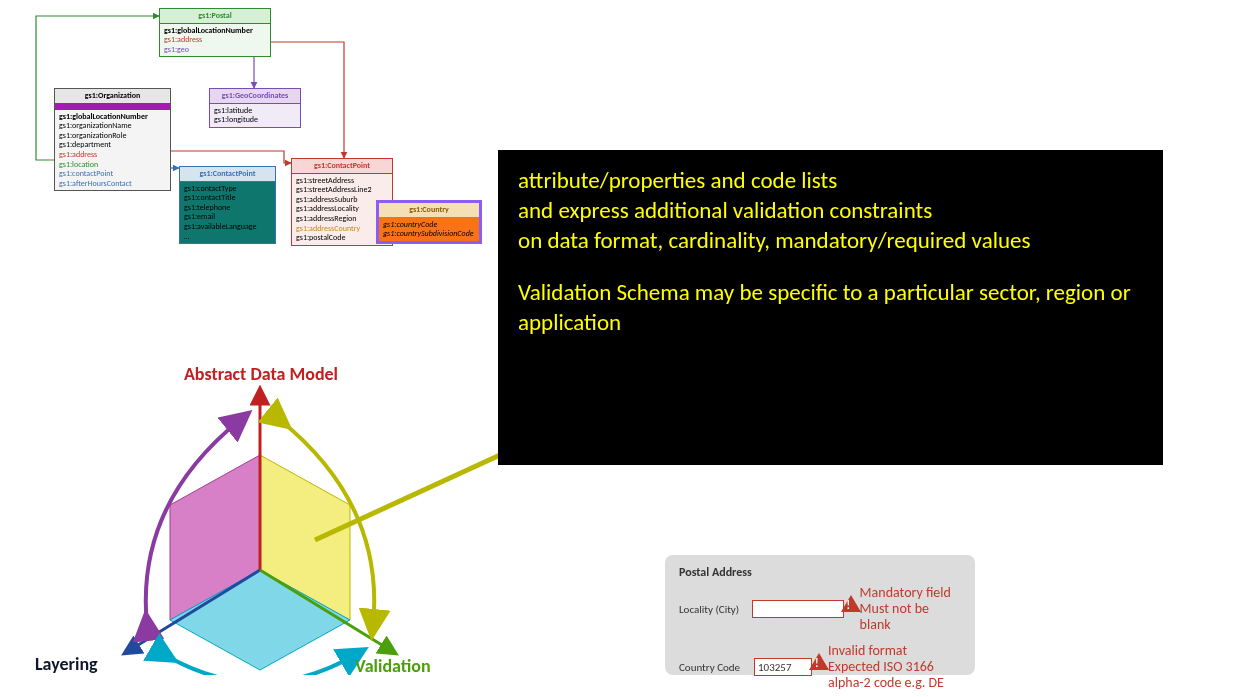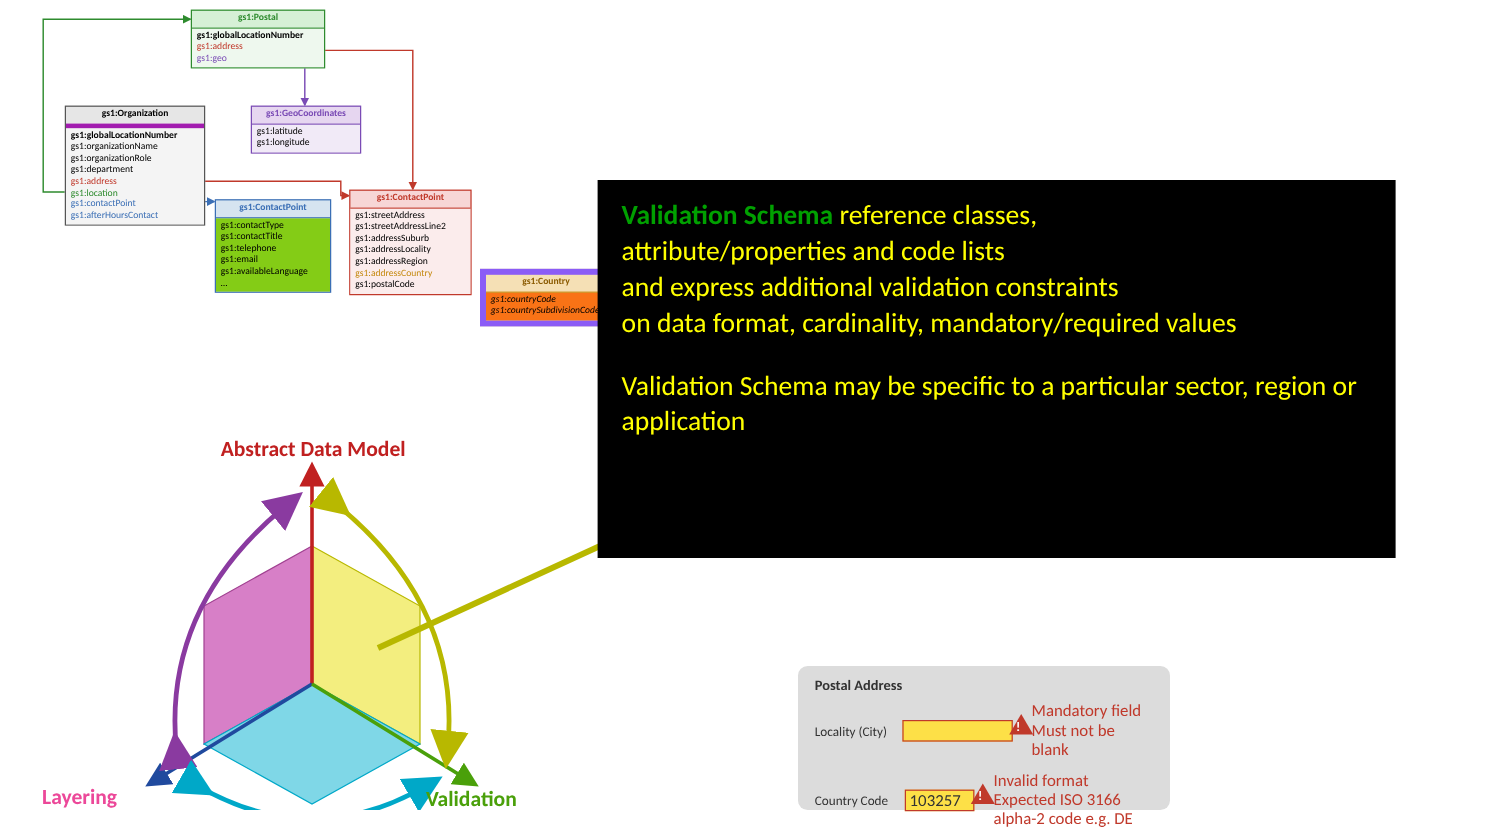--- a/index.html
+++ b/index.html
@@ -8,62 +8,62 @@
   .uml-title { font-weight:bold; text-align:center; padding:2px 4px; }
   .uml-body { padding:2px 4px; }
   .uml-body div { white-space:nowrap; }
 
   
   .box-place { left:135px; top:0px; width:110px; border:1px solid #2e8b2e; background:#d6f0d6; }
   .box-place .uml-title { border-bottom:1px solid #2e8b2e; color:#2e8b2e; }
   .box-place .uml-body { background:#eef8ee; }
 
   .box-org { left:30px; top:80px; width:115px; border:1px solid #555; background:#e6e6e6; }
-  .box-org .uml-title { border-bottom:4px solid #a21caf; }
+  .box-org .uml-title { border-bottom:7px solid #a21caf; }
   .box-org .uml-body { background:#f4f4f4; }
 
   .box-geo { left:185px; top:80px; width:90px; border:1px solid #7a4bb5; background:#e6d6f0; }
   .box-geo .uml-title { border-bottom:1px solid #7a4bb5; color:#7a4bb5; }
   .box-geo .uml-body { background:#f1eaf7; }
 
   .box-contact { left:155px; top:158px; width:95px; border:1px solid #3b6fb5; background:#d6e4f0; }
   .box-contact .uml-title { border-bottom:1px solid #3b6fb5; color:#3b6fb5; }
-  .box-contact .uml-body { background:#84cc16; }
+  .box-contact .uml-body { background:#0f766e; }
 
   .box-postal { left:267px; top:150px; width:100px; border:1px solid #c0392b; background:#f7d6d6; }
   .box-postal .uml-title { border-bottom:1px solid #c0392b; color:#c0392b; }
   .box-postal .uml-body { background:#fbecec; }
 
-  .box-country { left:352px; top:216px; width:100px; border:5px solid #8b5cf6; background:#f5e0b5;margin-left:24px; }
+  .box-country { left:352px; top:192px; width:100px; border:3px solid #8b5cf6; background:#f5e0b5; }
   .box-country .uml-title { border-bottom:1px solid #c58a10; color:#8a5a00; }
   .box-country .uml-body { background:#f97316;font-style:italic; }
 
   .uml-connectors { position:absolute; left:0; top:0; width:450px; height:260px; pointer-events:none; }
 
   
   .axis-area { position:absolute; left:105px; top:365px; width:330px; height:330px; }
   .axis-label { position:absolute; font-size:18px; font-weight:bold; }
   .lbl-adm { color:#c02020; left:35px; top:-2px; width:242px; text-align:center; }
-  .lbl-layer { color:#ec4899; left:-70px; top:288px; }
+  .lbl-layer { color:#0f172a; left:-70px; top:288px; }
   .lbl-valid { color:#4aa00a; left:250px; top:290px; }
 
   
   .panel { position:absolute; left:498px; top:150px; width:665px; height:315px; background:#000; color:#ffff00; font-size:23px; line-height:1.3; padding:16px 20px; box-sizing:border-box; }
   .panel .green { color:#00a000; font-weight:bold; }
   .panel .red { color:#ff0000; font-weight:bold; }
 
   
   .panel-connector { position:absolute; left:0; top:0; width:1239px; height:697px; pointer-events:none; }
 
   
   .form-box { position:absolute; left:665px; top:555px; width:310px; height:120px; background:#dcdcdc; border-radius:8px; padding:10px 14px; box-sizing:border-box; font-size:11px; color:#333; }
   .form-box .form-title { font-weight:bold; font-size:12px; margin-bottom:6px; }
   .form-row { display:flex; align-items:center; margin-bottom:10px; }
   .form-row .lbl { width:75px; }
-  .form-row .fld { border:1px solid #c0392b; height:16px; padding:0 3px; font-size:14px; display:flex; align-items:center; background:#fde047; }
+  .form-row .fld { border:1px solid #c0392b; height:16px; padding:0 3px; font-size:11px; display:flex; align-items:center; background:#ffffff; }
   .form-row .fld.w1 { width:85px; }
   .form-row .fld.w2 { width:50px; }
   .warn-icon { width:0; height:0; margin:0 6px; position:relative; }
   .warn-icon::before { content:''; position:absolute; left:-9px; top:-14px; border-left:10px solid transparent; border-right:10px solid transparent; border-bottom:17px solid #c0392b; }
   .warn-icon::after { content:'!'; position:absolute; left:-3px; top:-10px; color:#fff; font-weight:bold; font-size:11px; }
   .err-text { color:#c0392b; font-size:14px; line-height:1.15; margin-left:4px; }
 </style>
 </head>
 <body>
 
@@ -208,23 +208,20 @@
   <div class="axis-label lbl-adm">Abstract Data Model</div>
   <div class="axis-label lbl-layer">Layering</div>
   <div class="axis-label lbl-valid">Validation</div>
 </div>
 
 <svg class="panel-connector" viewBox="0 0 1239 697">
   <line x1="500" y1="455" x2="315" y2="540" stroke="#b8b800" stroke-width="5"></line>
 </svg>
 
 <div class="panel">
-  <div>
-    <span class="green">Validation Schema</span><span> reference classes,</span>
-  </div>
   <div>attribute/properties and code lists</div>
   <div>and express additional validation constraints</div>
   <div>on data format, cardinality, mandatory/required values</div>
   <div style="height:22px"></div>
   <div>Validation Schema may be specific to a particular sector, region or application</div>
 </div>
 
 <div class="form-box">
   <div class="form-title">Postal Address</div>
   <div class="form-row">

